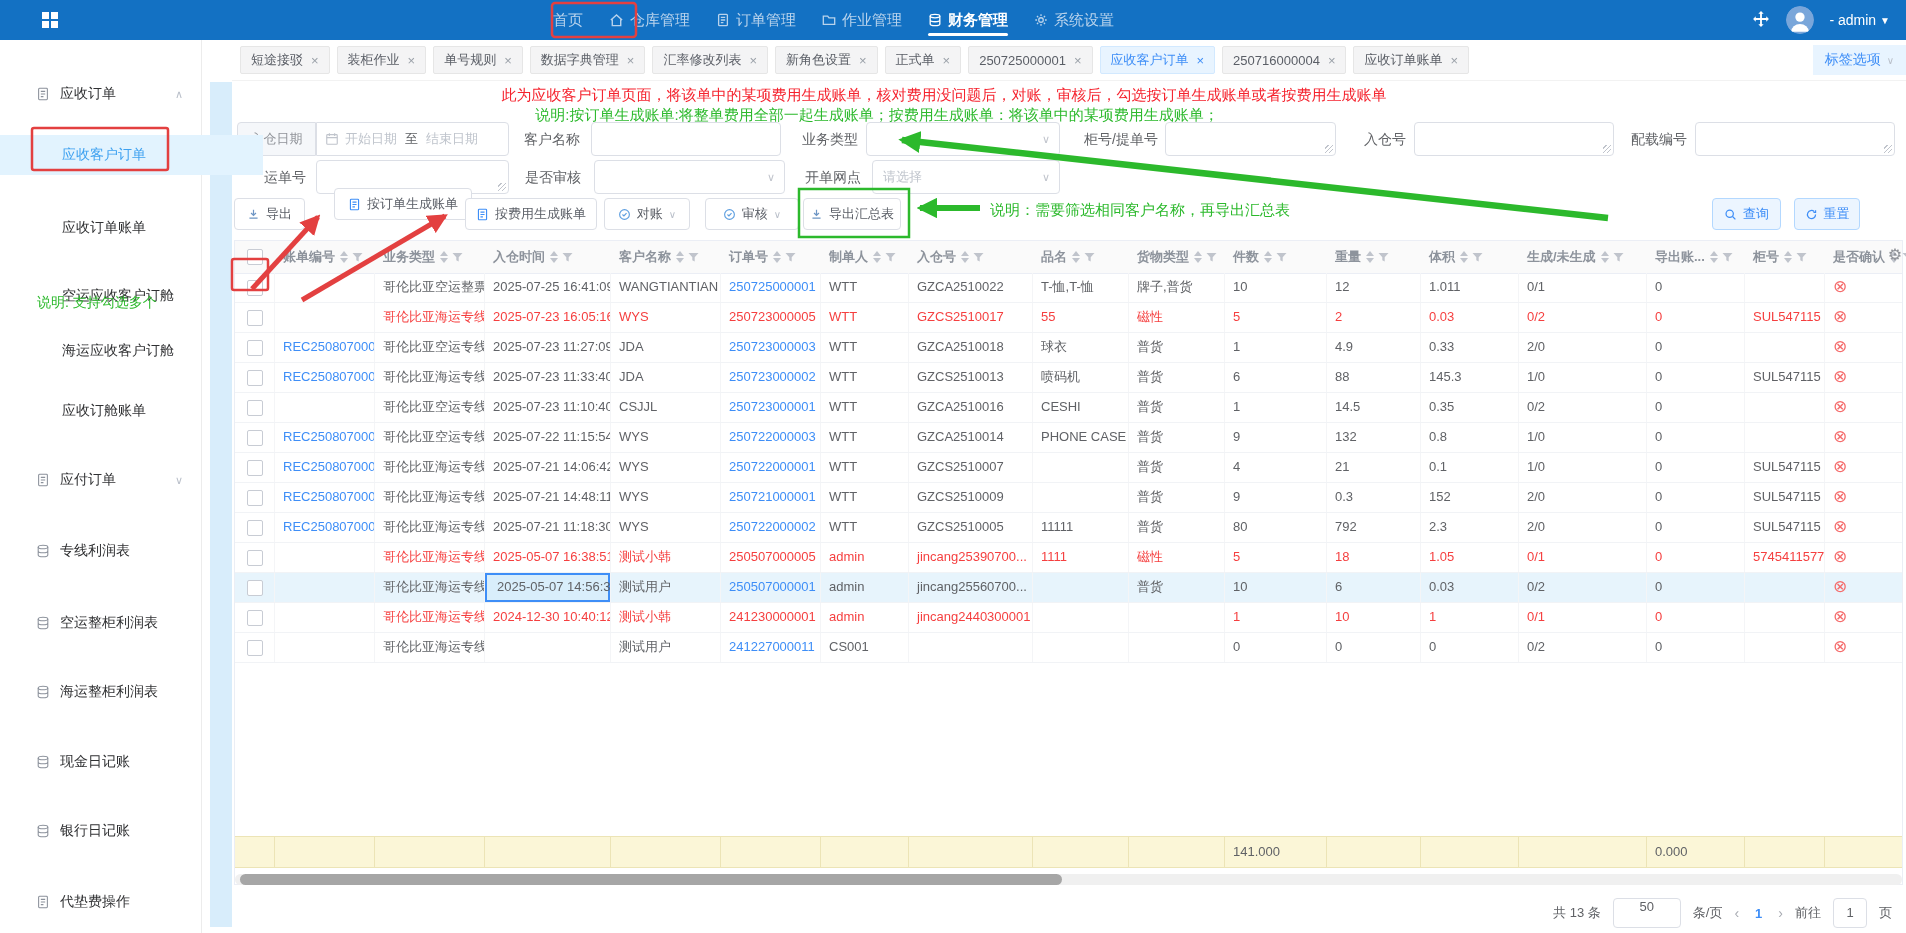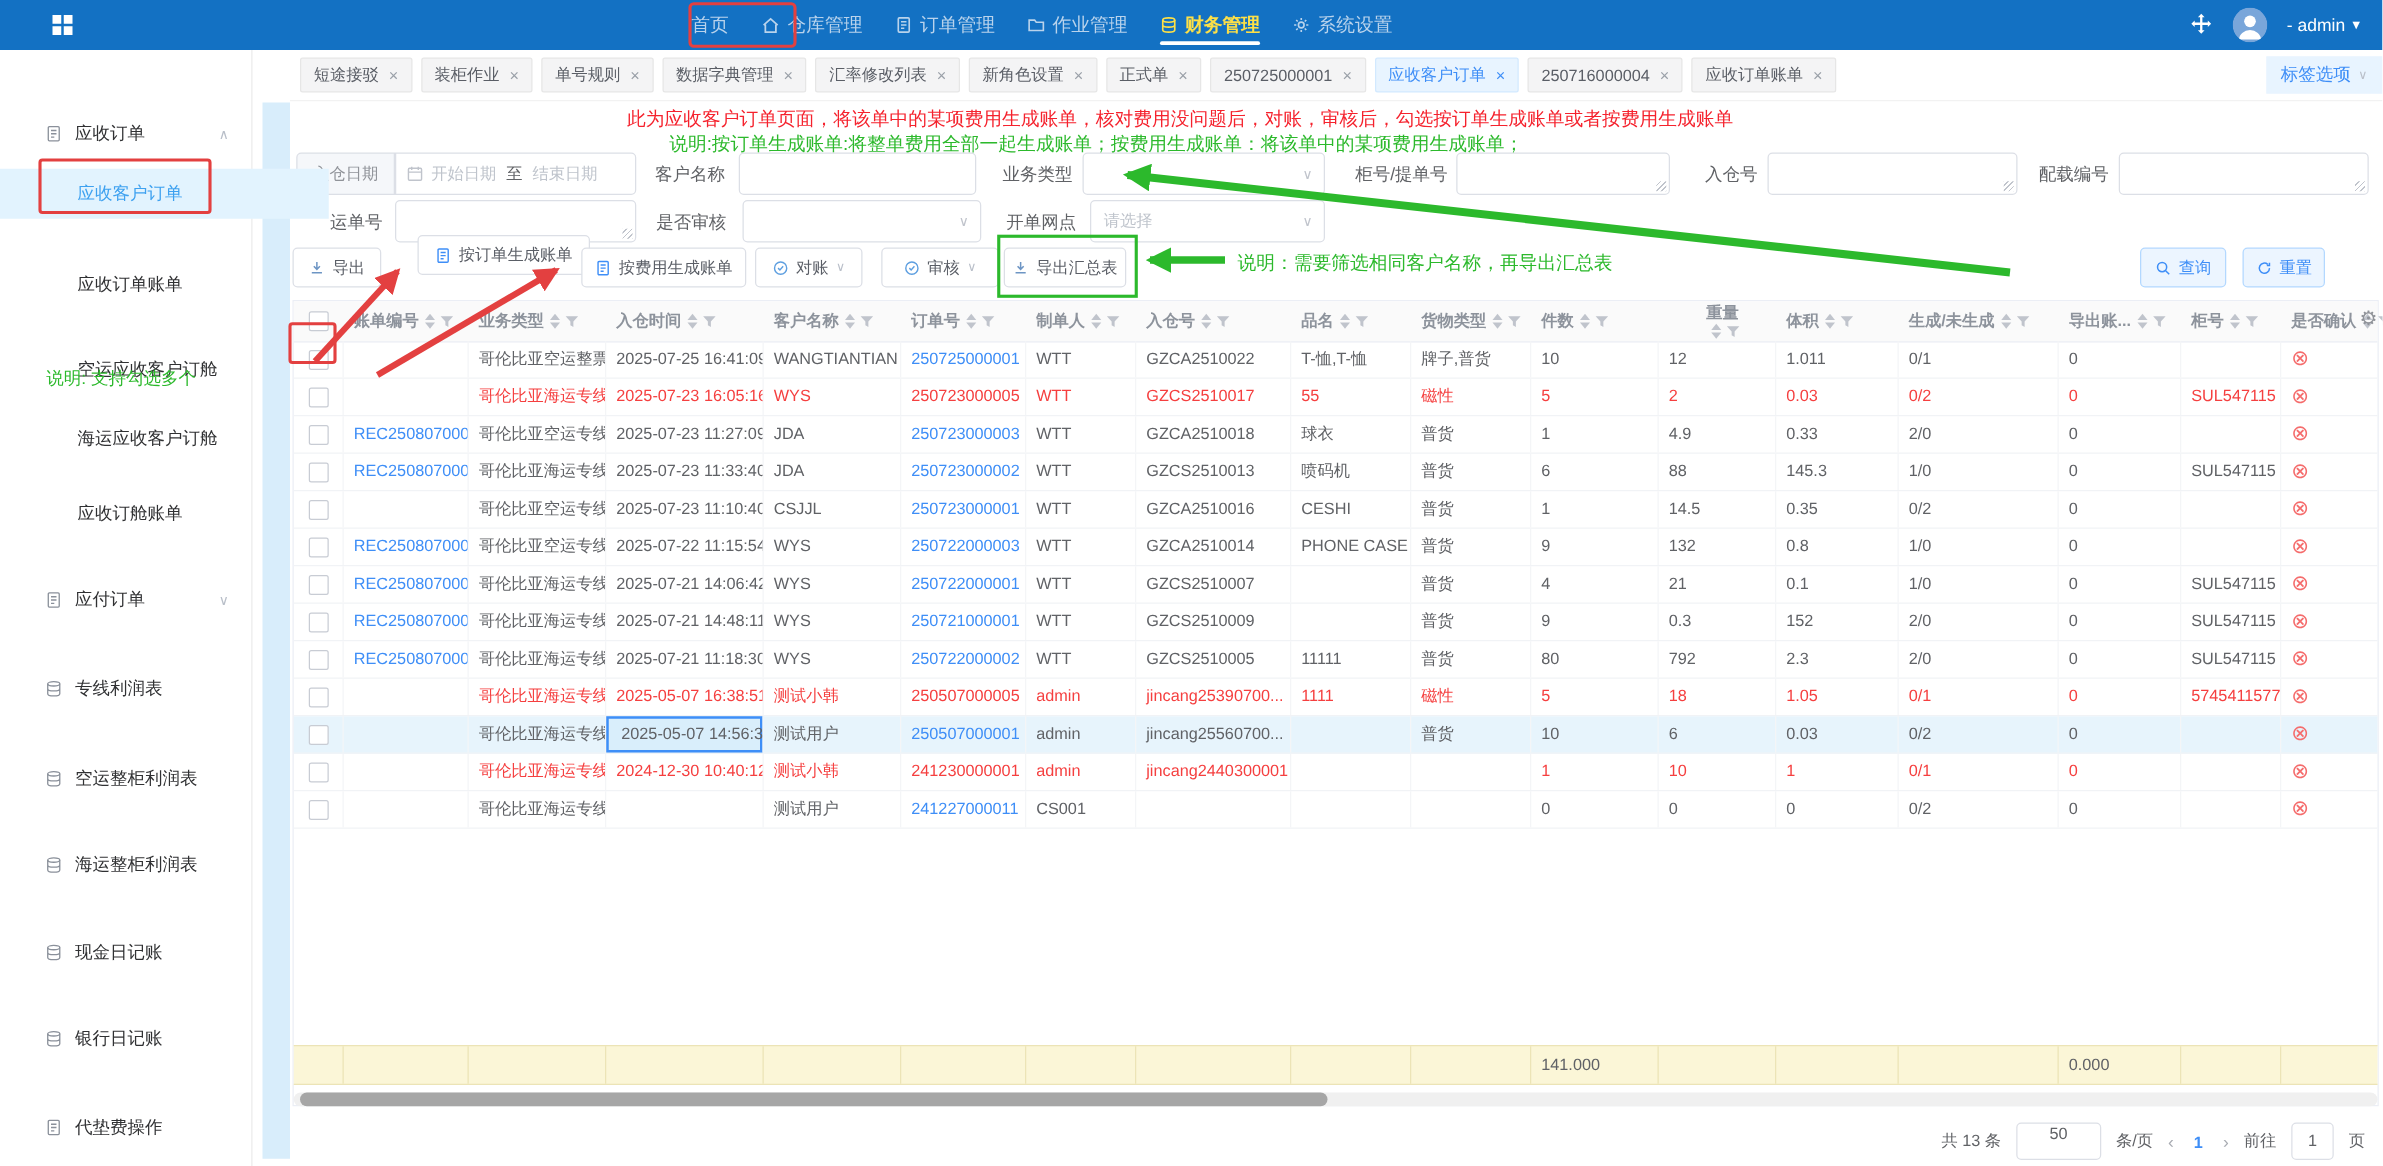--- a/index.html
+++ b/index.html
@@ -8,21 +8,21 @@
   
   .navbar{position:absolute;top:0;left:0;right:0;height:40px;background:#1371c3;display:flex;align-items:center;z-index:5;}
   .grid-icon{margin-left:42px;width:16px;height:16px;cursor:pointer;background:
      linear-gradient(#fff,#fff) 0 0/7px 7px no-repeat,
      linear-gradient(#fff,#fff) 9px 0/7px 7px no-repeat,
      linear-gradient(#fff,#fff) 0 9px/7px 7px no-repeat,
      linear-gradient(#fff,#fff) 9px 9px/7px 7px no-repeat;}
   .nav-menu{display:flex;gap:26px;margin-left:495px;font-size:15px;color:#b9d3ec;}
   .nav-item{display:flex;align-items:center;gap:6px;height:40px;position:relative;cursor:pointer;white-space:nowrap;}
   .nav-item svg{stroke:currentColor;fill:none;stroke-width:1.5;}
-  .nav-item.active{color:#fde047;font-weight:bold;}
+  .nav-item.active{color:#ffffff;font-weight:bold;}
   .nav-item.active::after{content:"";position:absolute;bottom:4px;left:0;right:0;height:3px;background:#fff;border-radius:2px;}
   .nav-right{margin-left:auto;display:flex;align-items:center;gap:15px;margin-right:16px;color:#fff;}
   .avatar{width:28px;height:28px;border-radius:50%;overflow:hidden;cursor:pointer;}
   .user-menu{display:flex;align-items:center;gap:4px;cursor:pointer;font-size:14px;}
   
   .sidebar{position:absolute;top:40px;left:0;width:201px;bottom:0;background:#fff;border-right:1px solid #ececec;z-index:4;}
   .side-item{position:absolute;left:0;width:100%;height:40px;display:flex;align-items:center;cursor:pointer;color:#303133;font-size:14px;}
   .side-item .sicon{margin-left:36px;margin-right:10px;display:inline-flex;color:#8a909a;}
   .side-item.child{padding-left:62px;}
   .side-item.child.active{background:#e2f3fe;color:#3ea1f0;}
@@ -159,21 +159,21 @@
         </svg>
     </span>
     <span class="user-menu">
       <span>- admin</span>
       <span style="font-size:10px;">▼</span>
     </span>
   </div>
 </header>
 
 <aside class="sidebar" id="sidebar">
-    <div class="side-item group" style="top: 47px;">
+    <div class="side-item group" style="top: 34px;">
       <span class="sicon">
         <svg viewBox="0 0 16 16" width="14" height="14" fill="none" stroke="currentColor" stroke-width="1.2">
           <rect x="3" y="1.5" width="10" height="13" rx="1"></rect>
           <path d="M5.5 5h5M5.5 8h5M5.5 11h3"></path>
         </svg>
       </span>
       <span>应收订单</span>
       <span class="chev">∧</span>
     </div>
     <div class="side-item child active" style="top: 95px;">
@@ -533,21 +533,21 @@
           <span style="display: inline-flex; align-items: center;">
             <span class="sorts">
               <i class="up"></i>
               <i class="down"></i>
             </span>
             <svg viewBox="0 0 11 11" width="11" height="11" style="cursor:pointer;">
               <path d="M0.5 1h10L6.7 5.2v4.3L4.3 8.2V5.2z" fill="#c0c4cc"></path>
             </svg>
           </span>
         </div>
-        <div class="th" style="width: 94px; flex-direction: column;">
+        <div class="th" style="width: 94px;">
           <span>重量</span>
           <span style="display: inline-flex; align-items: center;">
             <span class="sorts">
               <i class="up"></i>
               <i class="down"></i>
             </span>
             <svg viewBox="0 0 11 11" width="11" height="11" style="cursor:pointer;">
               <path d="M0.5 1h10L6.7 5.2v4.3L4.3 8.2V5.2z" fill="#c0c4cc"></path>
             </svg>
           </span>

